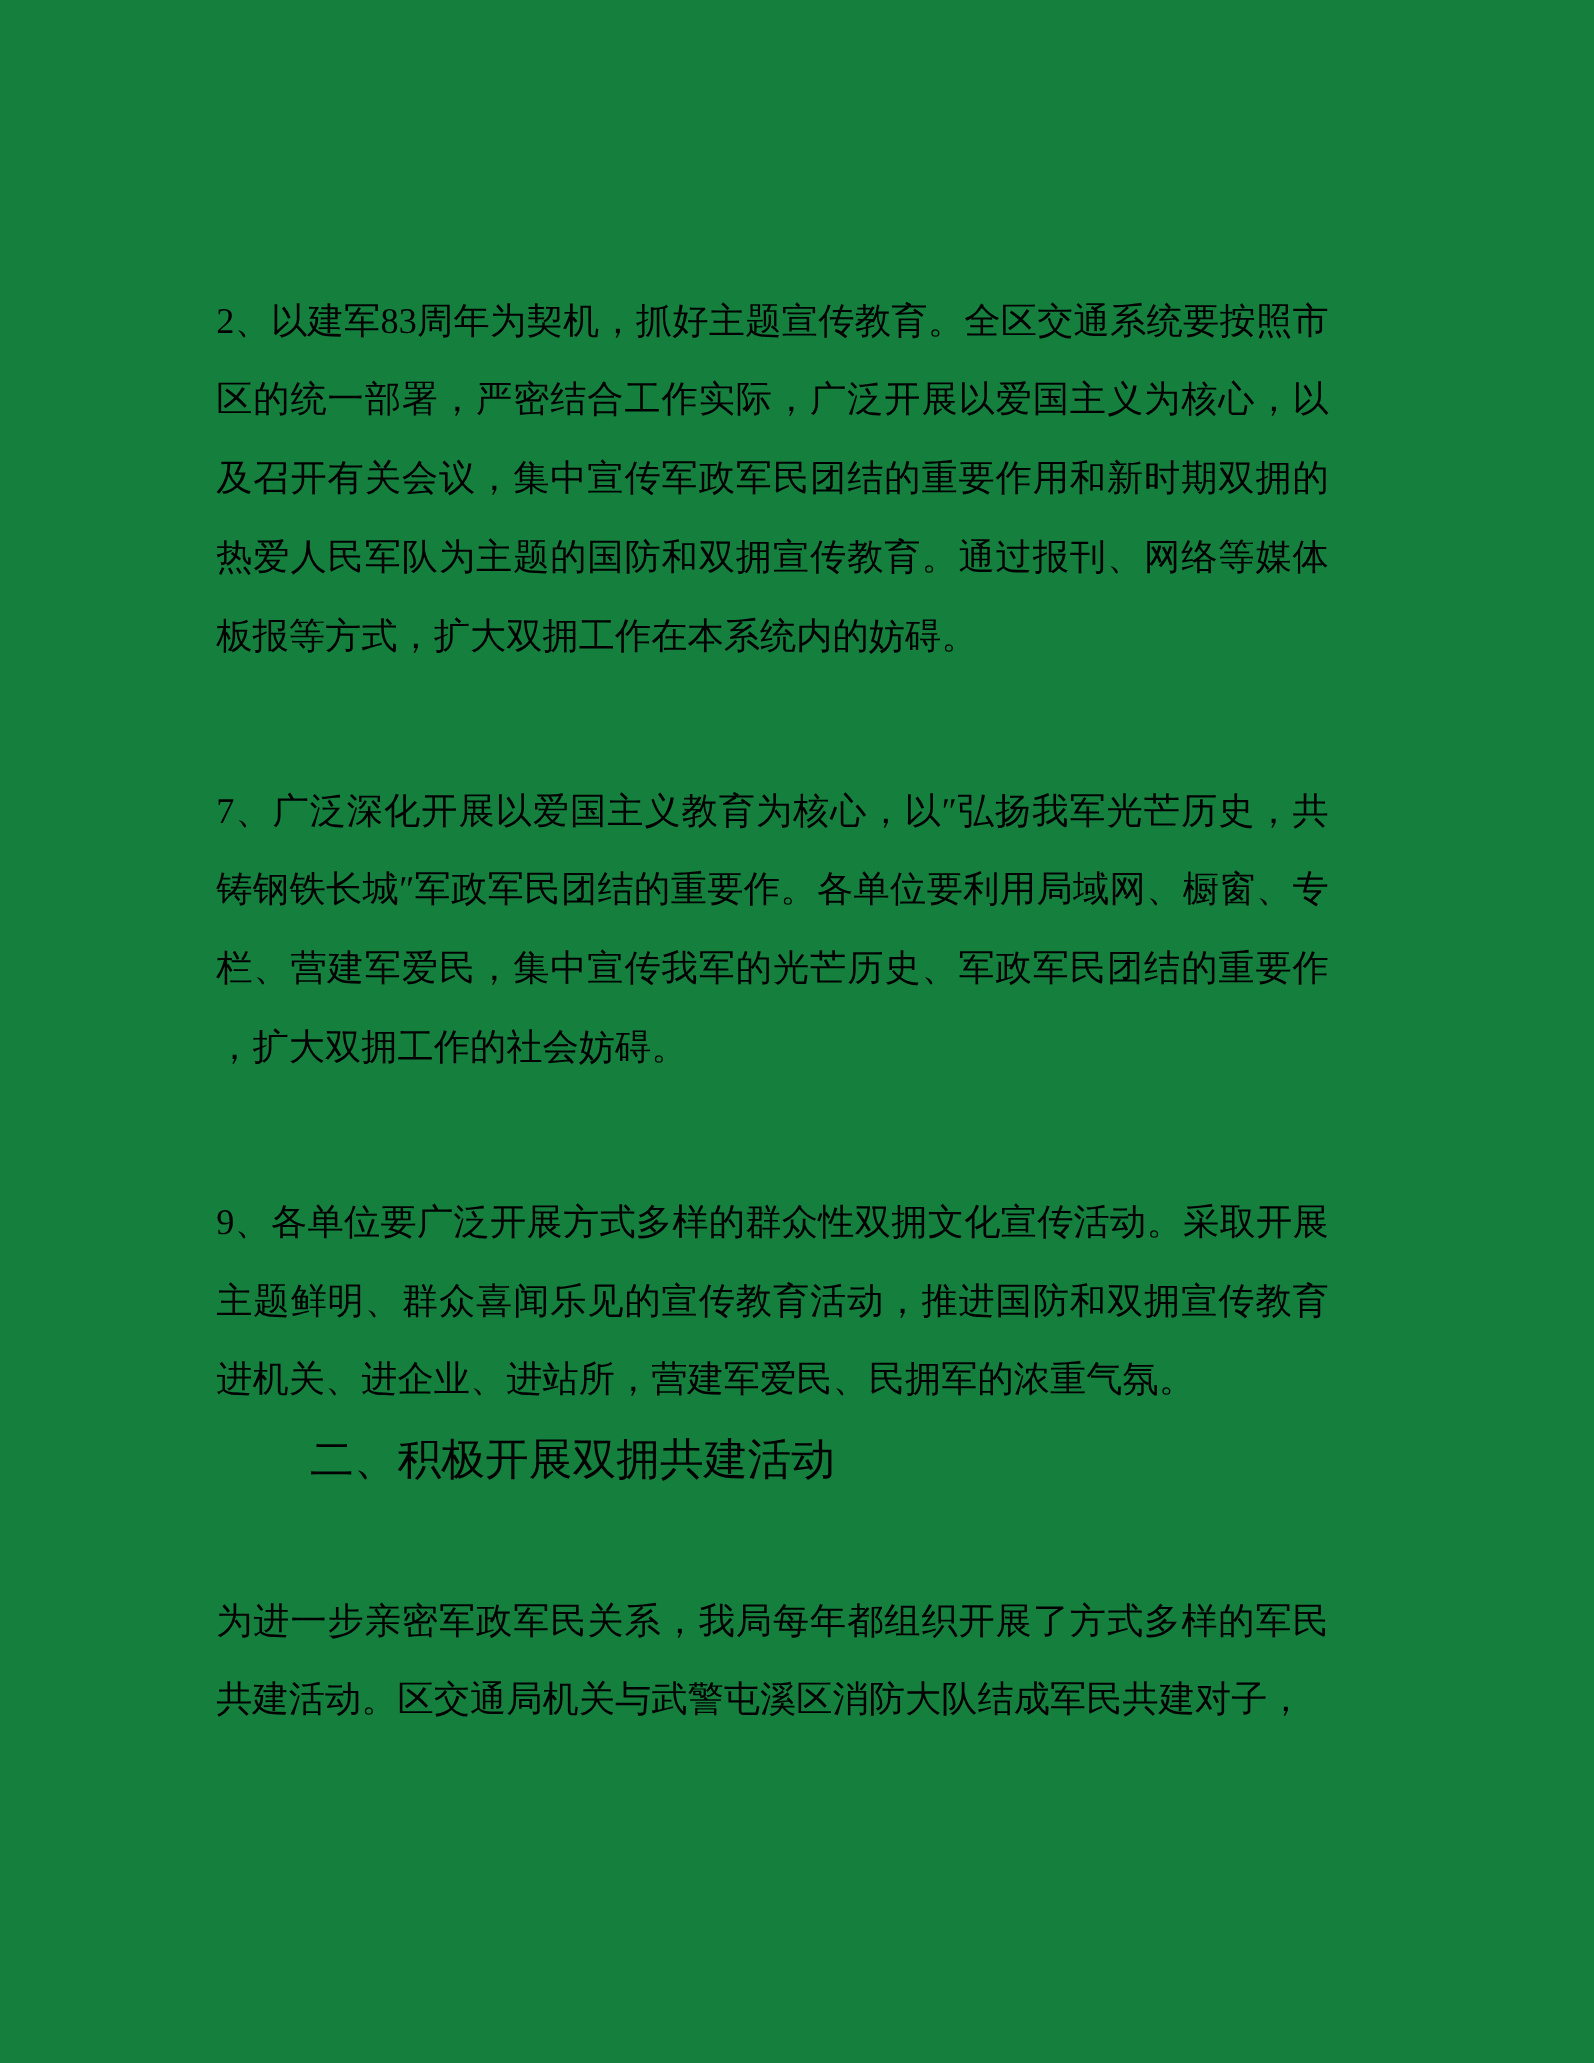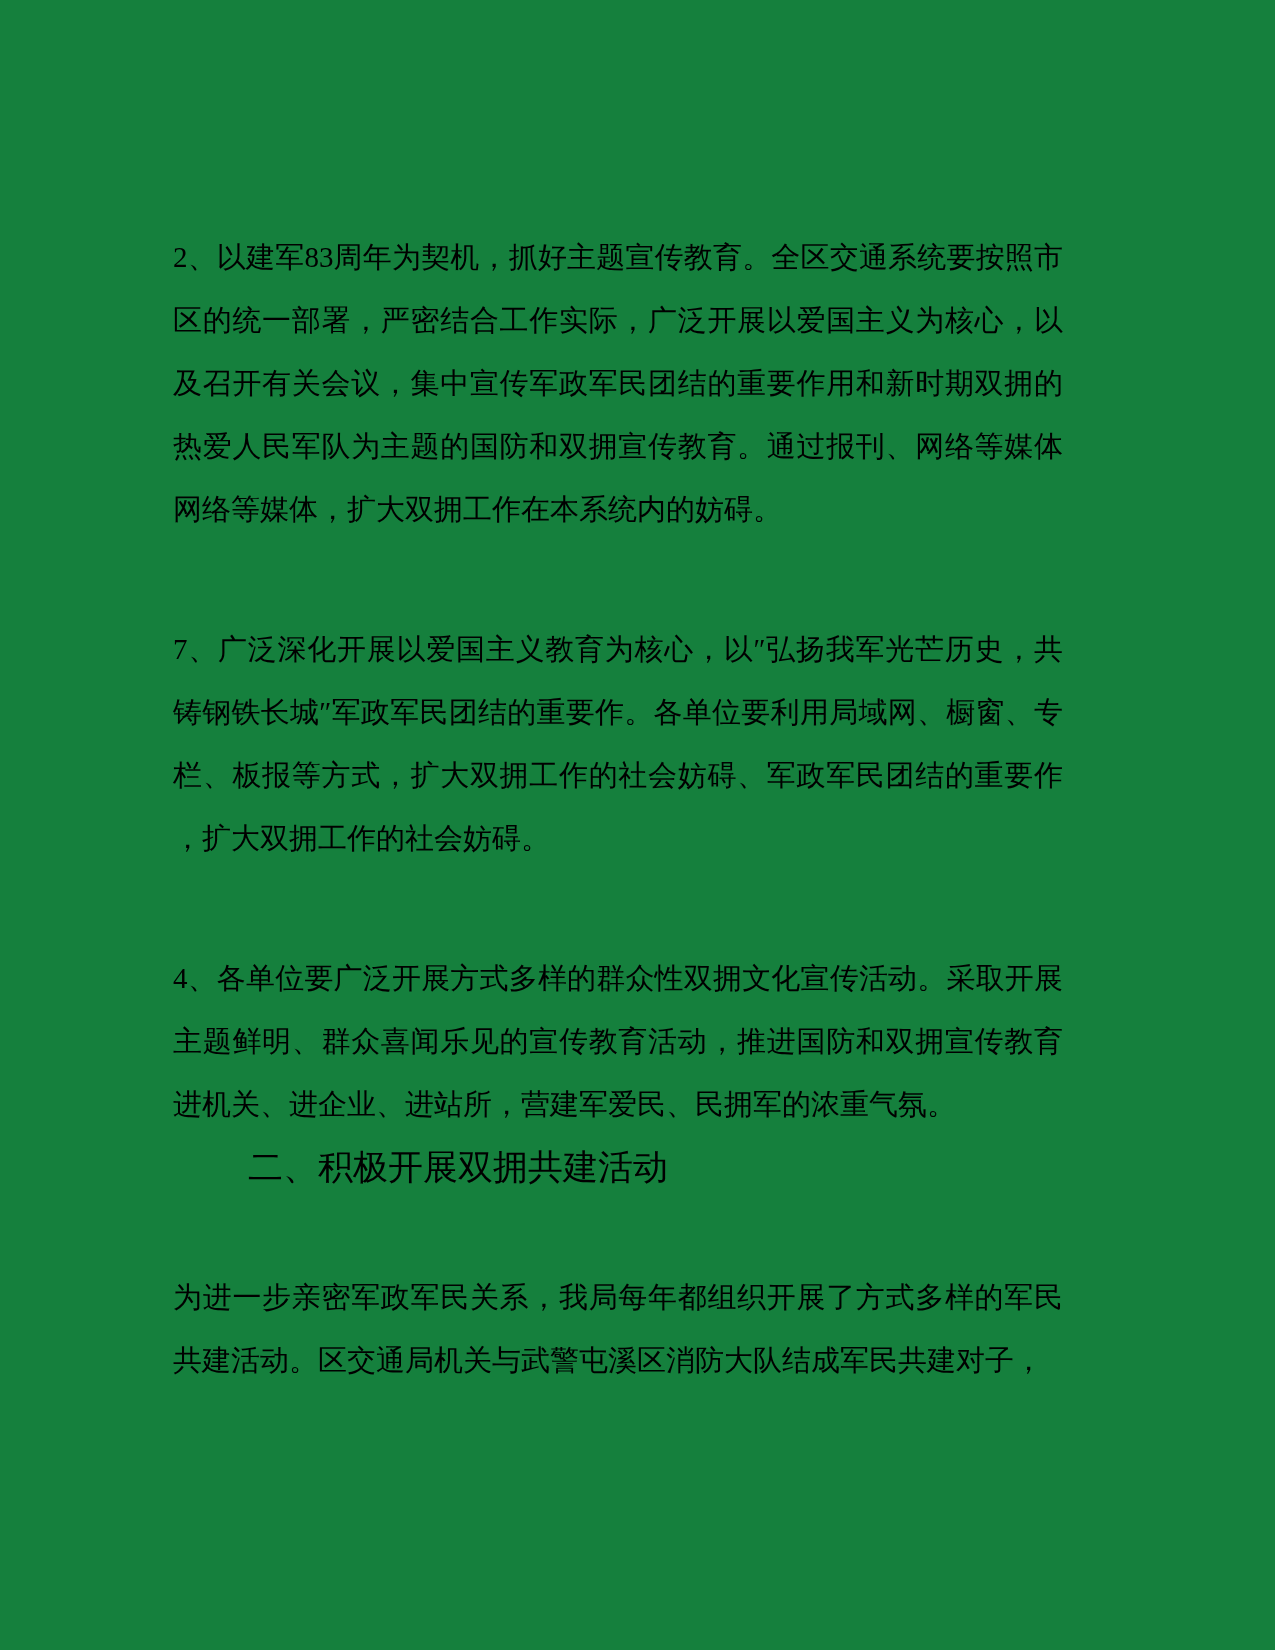--- a/index.html
+++ b/index.html
@@ -56,32 +56,32 @@
 <body>
 
 <div class="page">
   <div class="text-block">
 
     <div class="para">
         <div class="line">2、以建军83周年为契机，抓好主题宣传教育。全区交通系统要按照市</div>
         <div class="line">区的统一部署，严密结合工作实际，广泛开展以爱国主义为核心，以</div>
         <div class="line">及召开有关会议，集中宣传军政军民团结的重要作用和新时期双拥的</div>
         <div class="line">热爱人民军队为主题的国防和双拥宣传教育。通过报刊、网络等媒体</div>
-        <div class="line last">网络等媒体，扩大双拥工作在本系统内的妨碍。</div>
+        <div class="line last">板报等方式，扩大双拥工作在本系统内的妨碍。</div>
       </div>
 
     <div class="para">
         <div class="line">7、广泛深化开展以爱国主义教育为核心，以″弘扬我军光芒历史，共</div>
         <div class="line">铸钢铁长城″军政军民团结的重要作。各单位要利用局域网、橱窗、专</div>
-        <div class="line">栏、板报等方式，扩大双拥工作的社会妨碍、军政军民团结的重要作</div>
+        <div class="line">栏、营建军爱民，集中宣传我军的光芒历史、军政军民团结的重要作</div>
         <div class="line last">，扩大双拥工作的社会妨碍。</div>
       </div>
 
     <div class="para tight">
-        <div class="line">4、各单位要广泛开展方式多样的群众性双拥文化宣传活动。采取开展</div>
+        <div class="line">9、各单位要广泛开展方式多样的群众性双拥文化宣传活动。采取开展</div>
         <div class="line">主题鲜明、群众喜闻乐见的宣传教育活动，推进国防和双拥宣传教育</div>
         <div class="line last">进机关、进企业、进站所，营建军爱民、民拥军的浓重气氛。</div>
       </div>
 
     <div class="heading">二、积极开展双拥共建活动</div>
 
     <div class="para closing">
         <div class="line">为进一步亲密军政军民关系，我局每年都组织开展了方式多样的军民</div>
         <div class="line last">共建活动。区交通局机关与武警屯溪区消防大队结成军民共建对子，</div>
       </div>

